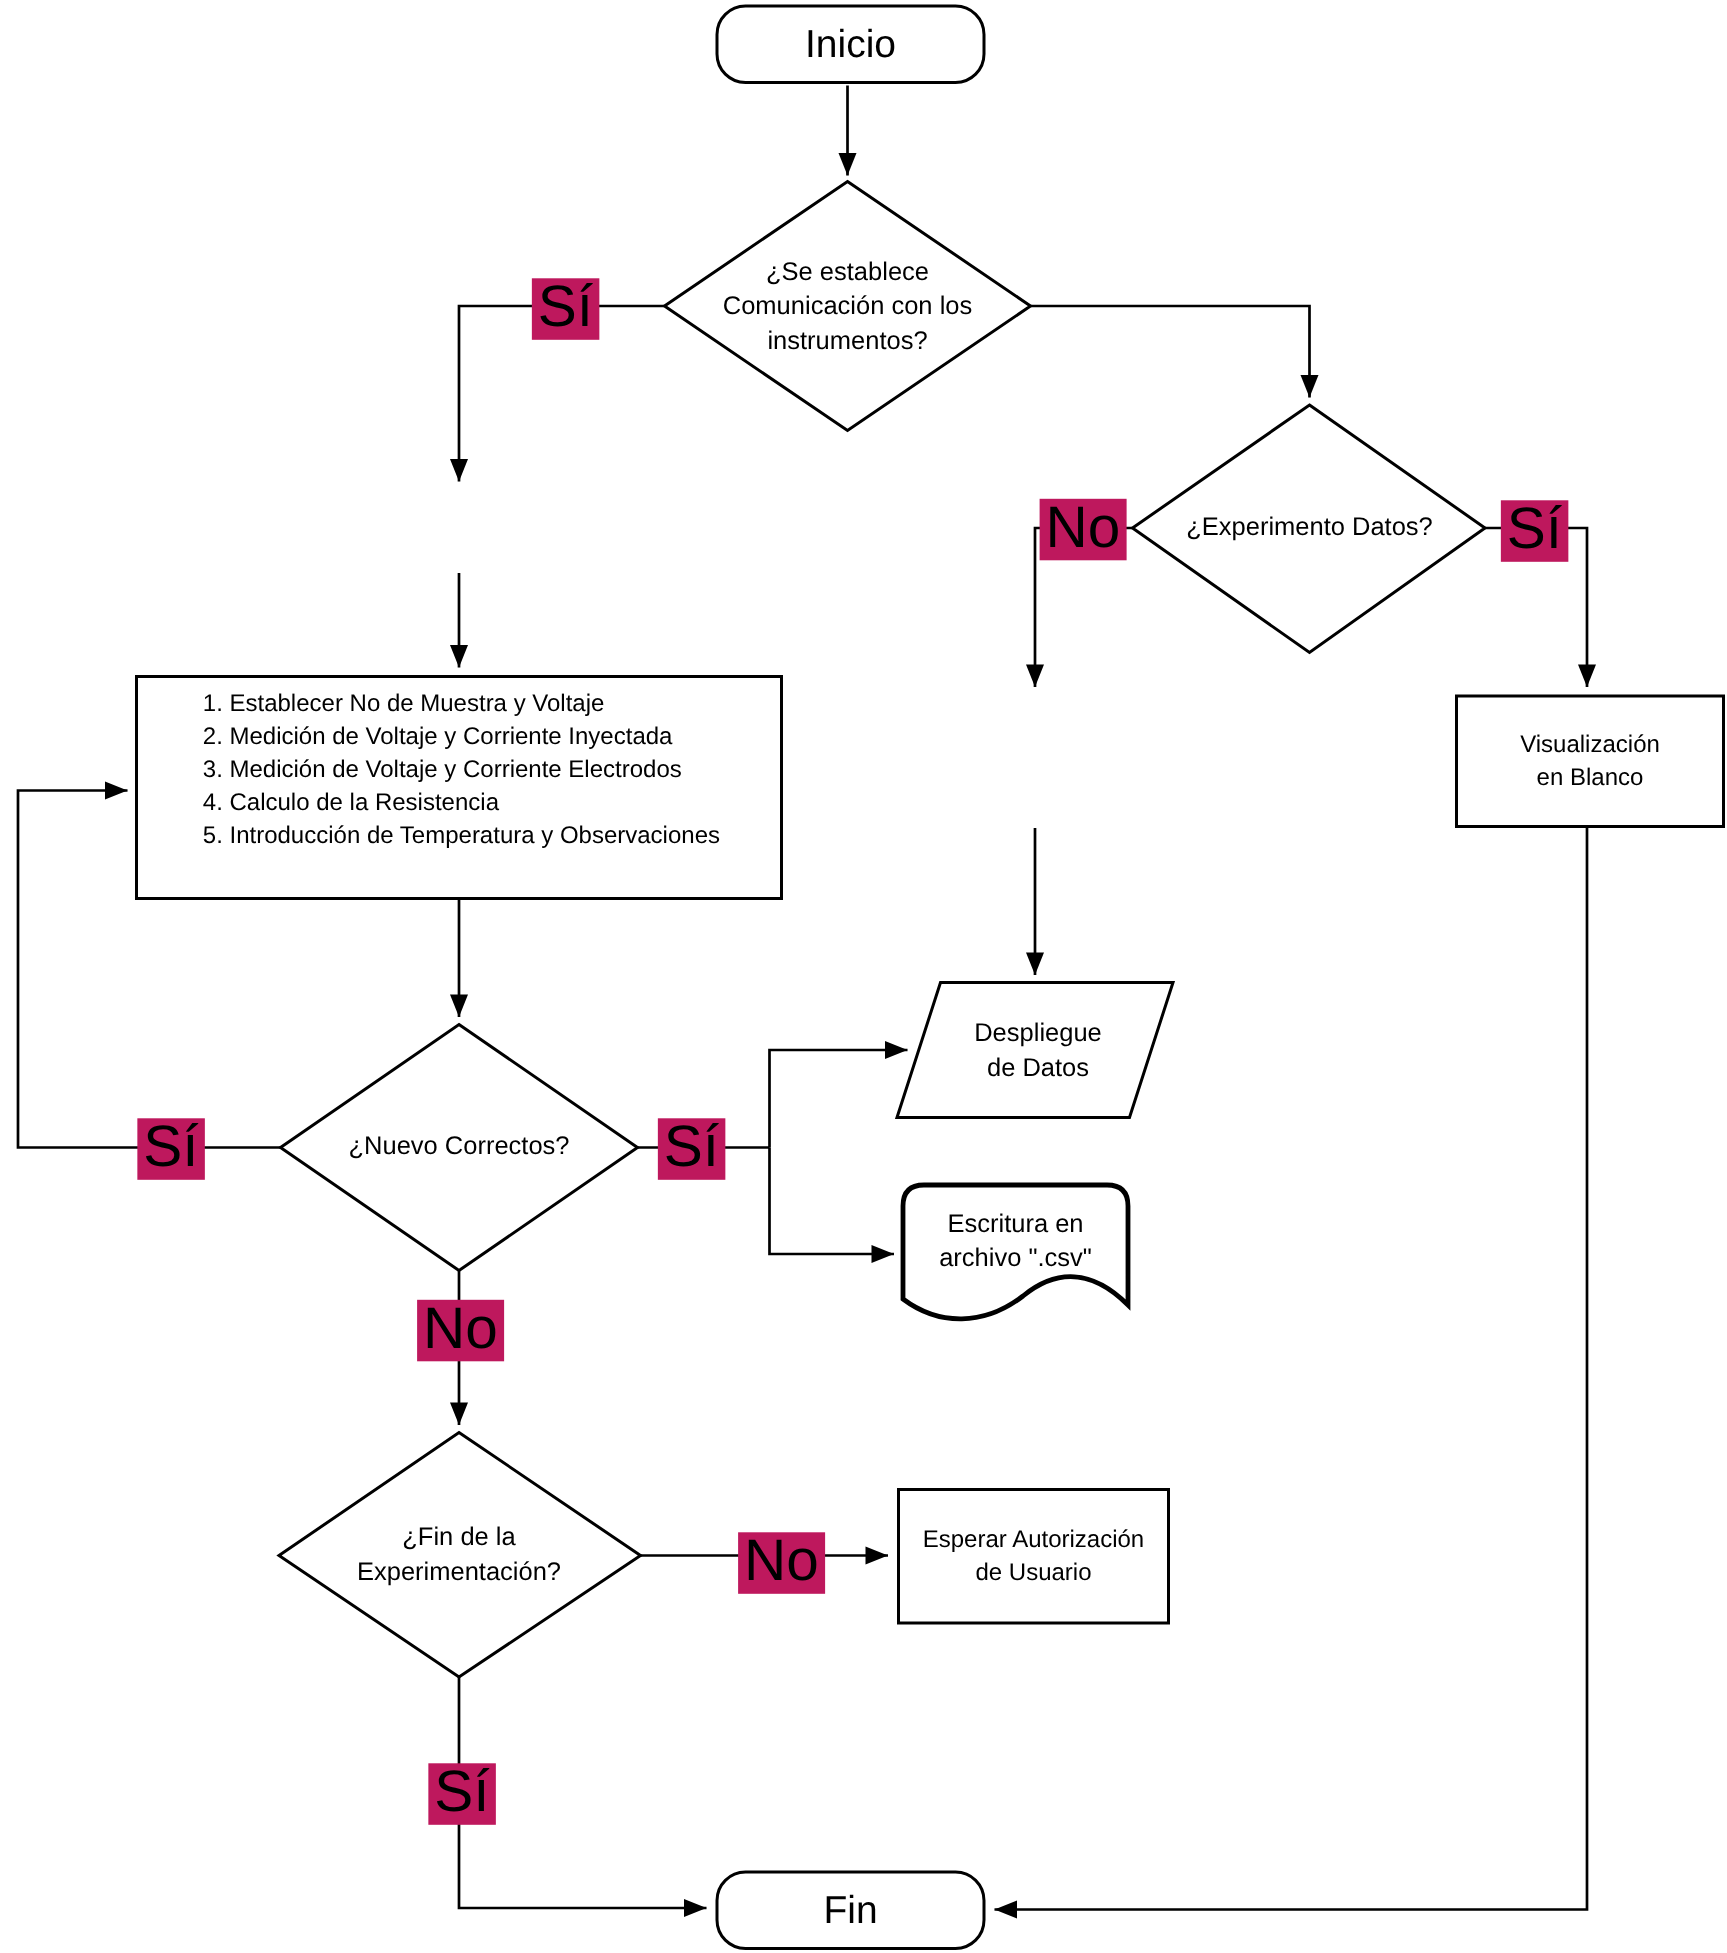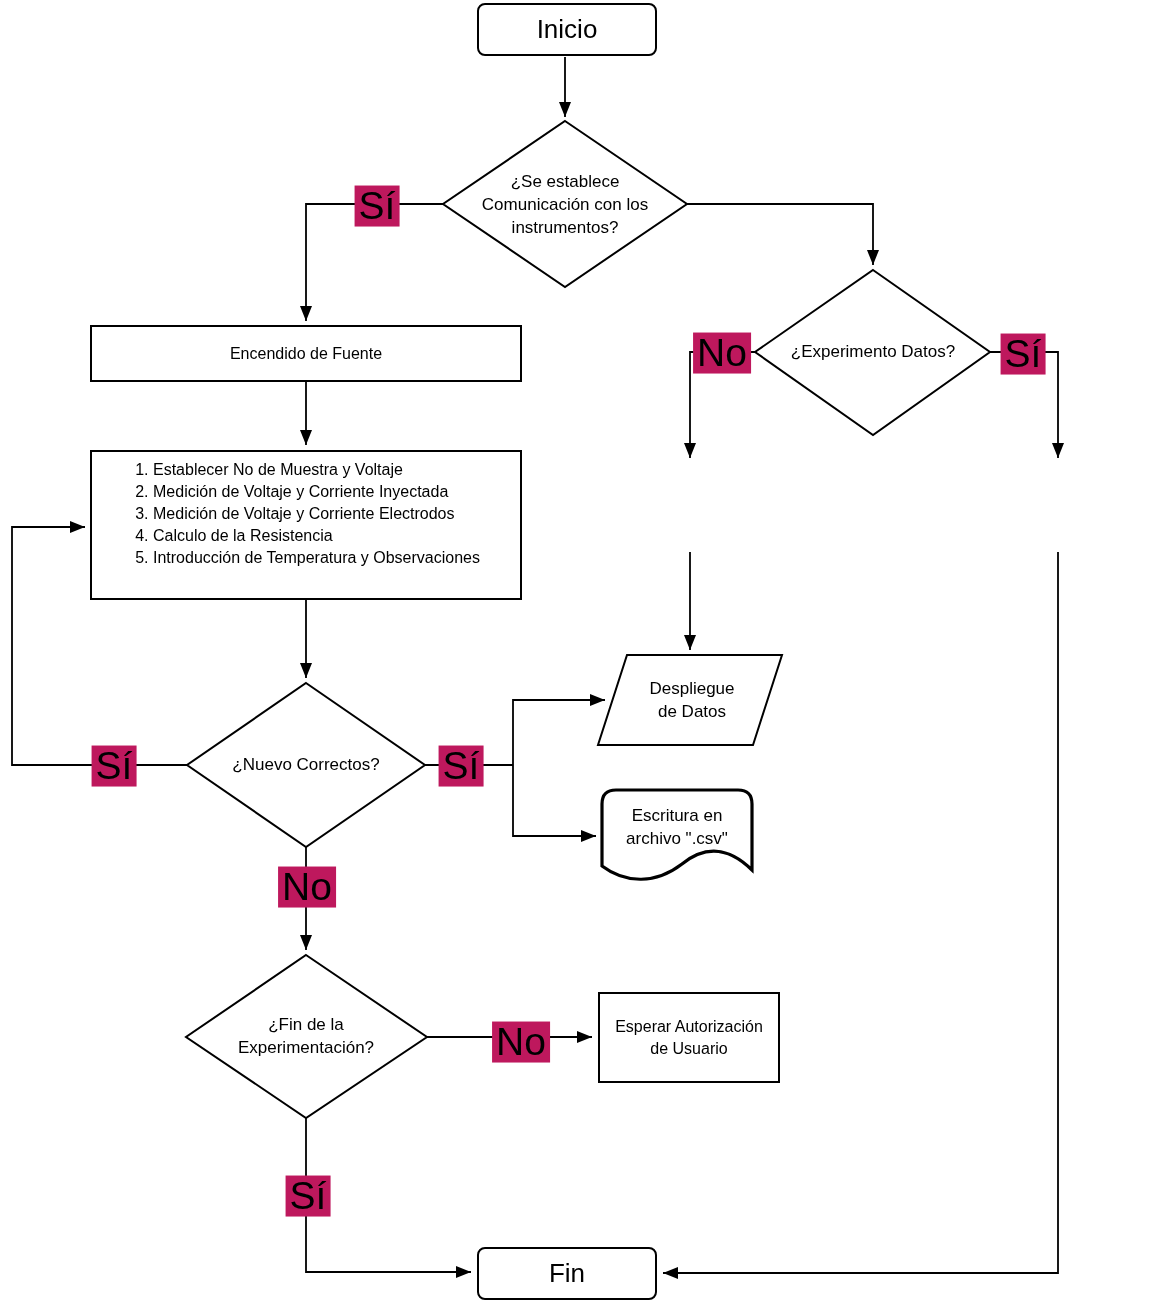--- a/index.html
+++ b/index.html
@@ -25,21 +25,21 @@
     display: flex;
     align-items: center;
     justify-content: center;
     text-align: center;
     white-space: pre-line;
     font-size: 16px;
     line-height: 1.35;
     z-index: 2;
   }
   .terminator {
-    border-radius: 8px;
+    border-radius: 20px;
     font-size: 26px;
   }
   .shape-label {
     position: absolute;
     transform: translate(-50%, -50%);
     text-align: center;
     white-space: pre-line;
     font-size: 17px;
     line-height: 1.35;
     z-index: 3;
@@ -123,35 +123,36 @@
     <path d="M616,790 L738,790 Q752,790 752,804 L752,870
              C728,846 704,846 682,864
              C656,884 626,884 602,866
              L602,804 Q602,790 616,790 Z" fill="#ffffff" stroke="#000000" stroke-width="3.2"></path>
   </svg>
 
   <div class="rect-node terminator" style="left:477px; top:3px; width:180px; height:53px;">
     <span>Inicio</span>
   </div>
 
-  <div class="rect-node" style="left:90px; top:325px; width:432px; height:57px;">
-    <span>Encendido de Fuente</span>
-  </div>
 
   <div class="rect-node" id="steps-box" style="left:90px; top:450px; width:432px; height:150px;">
     <ol>
         <li>Establecer No de Muestra y Voltaje</li>
         <li>Medición de Voltaje y Corriente Inyectada</li>
         <li>Medición de Voltaje y Corriente Electrodos</li>
         <li>Calculo de la Resistencia</li>
         <li>Introducción de Temperatura y Observaciones</li>
       </ol>
   </div>
 
 
+  <div class="rect-node" style="left:970px; top:463px; width:180px; height:89px;">
+    <span>Visualización
+en Blanco</span>
+  </div>
 
   <div class="rect-node" style="left:598px; top:992px; width:182px; height:91px;">
     <span>Esperar Autorización
 de Usuario</span>
   </div>
 
   <div class="rect-node terminator" style="left:477px; top:1247px; width:180px; height:53px;">
     <span>Fin</span>
   </div>
 

